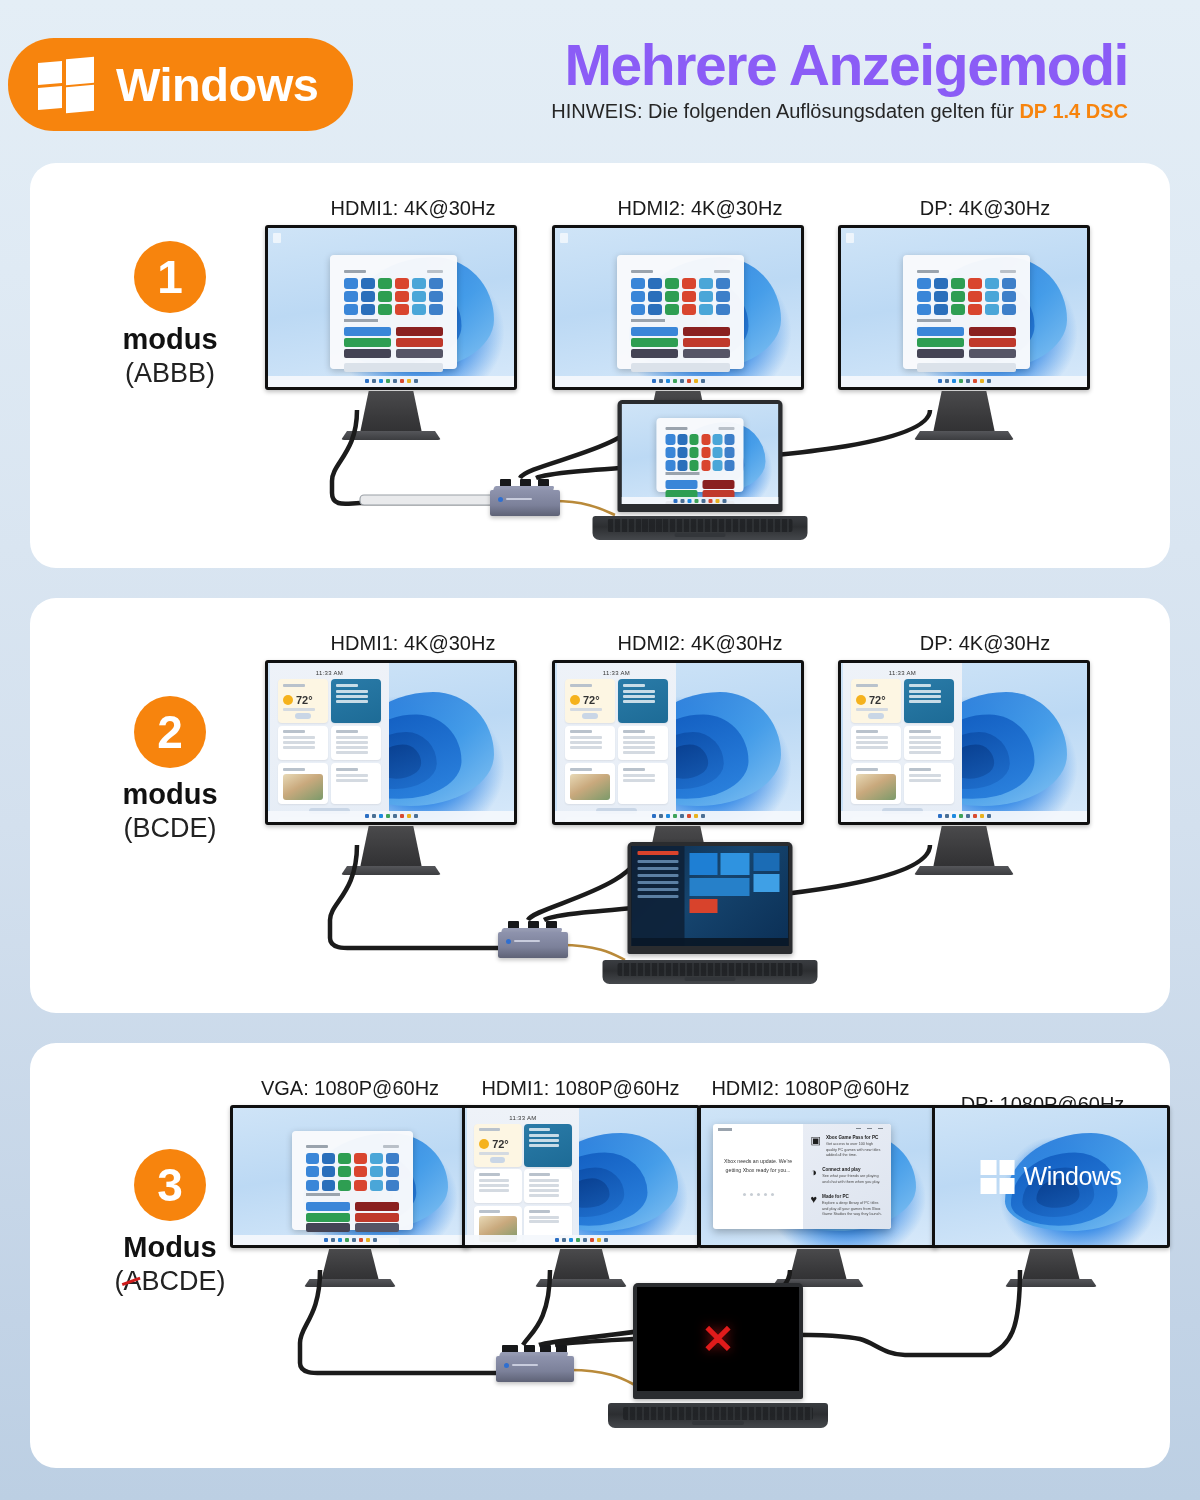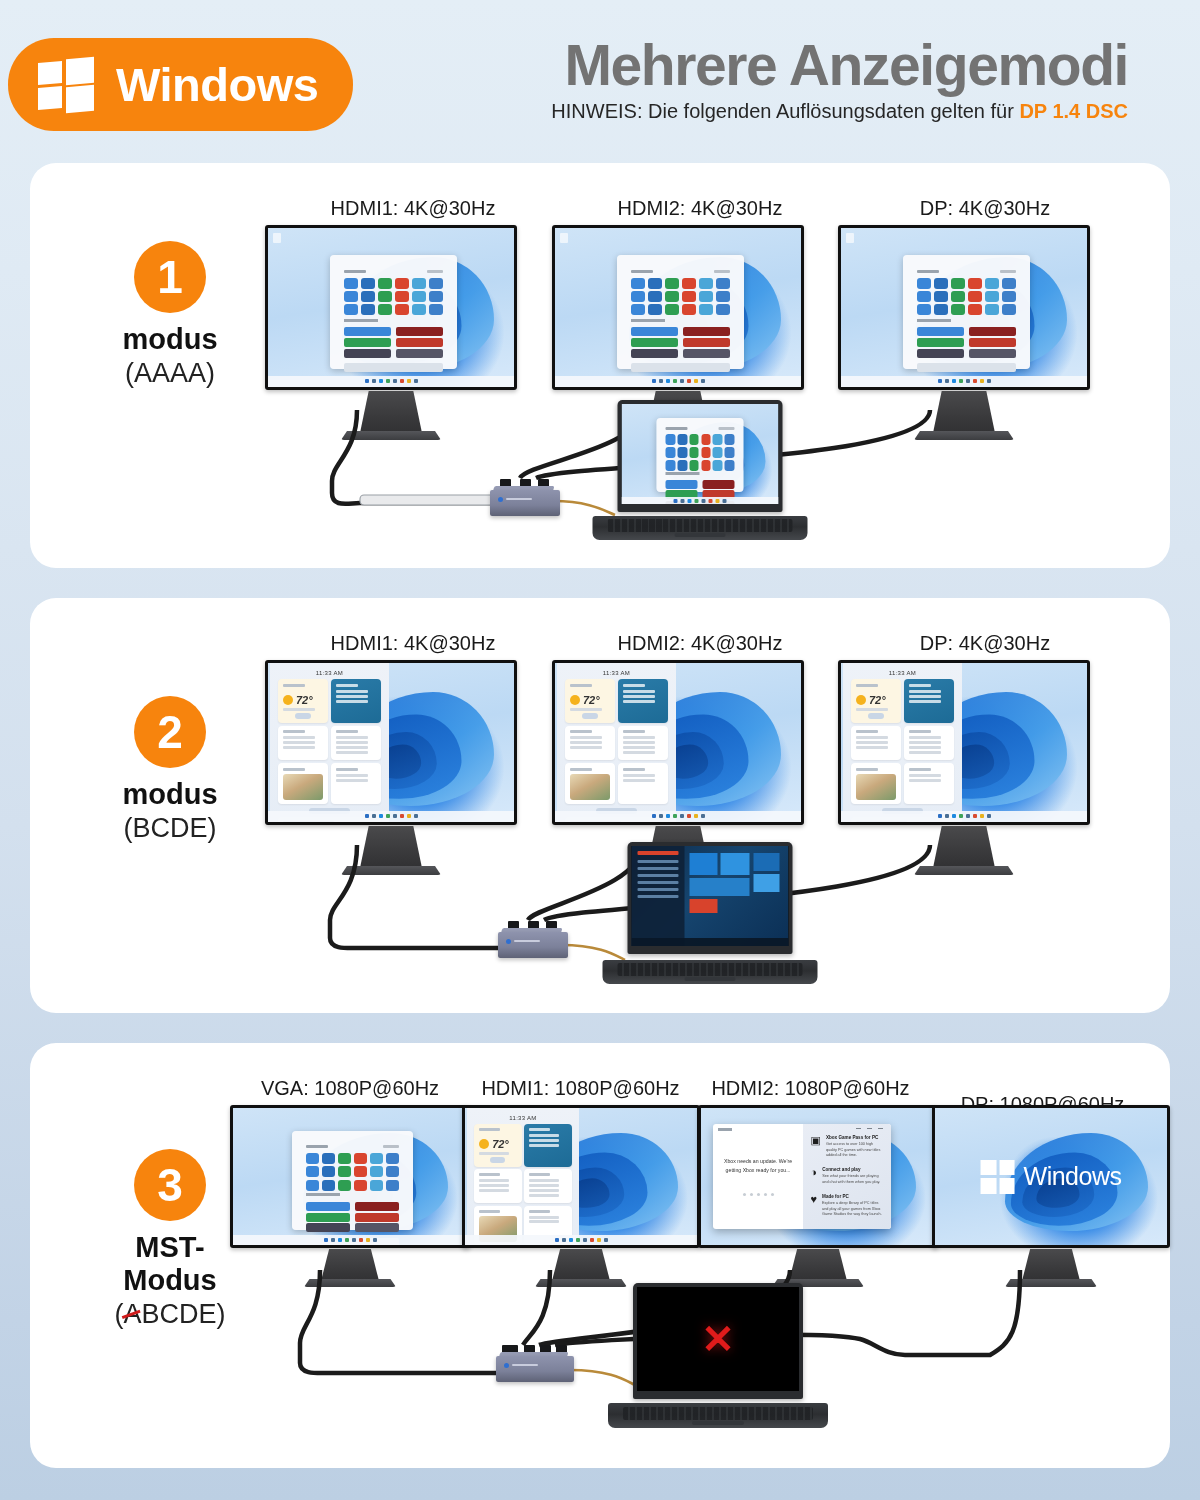--- a/index.html
+++ b/index.html
@@ -28,21 +28,21 @@
   }
   #win-logo i:nth-child(1){ left:0;   top:4px;  width:24px; height:22px; transform: skewY(-5deg); }
   #win-logo i:nth-child(2){ left:28px;top:0px;  width:28px; height:26px; transform: skewY(-5deg); }
   #win-logo i:nth-child(3){ left:0;   top:29px; width:24px; height:22px; transform: skewY(-5deg); }
   #win-logo i:nth-child(4){ left:28px;top:28px; width:28px; height:26px; transform: skewY(-5deg); }
   #win-badge-label {
     color: #fff; font-size: 47px; font-weight: bold; letter-spacing: -0.5px;
   }
   #head-title {
     position: absolute; right: 72px; top: 32px;
-    font-size: 57px; font-weight: bold; color: #737373;
+    font-size: 57px; font-weight: bold; color: #8b5cf6;
     letter-spacing: -1.4px; white-space: nowrap;
   }
   #head-note {
     position: absolute; right: 72px; top: 100px;
     font-size: 20px; color: #262626; white-space: nowrap;
   }
   #head-note b { color: #F7840D; font-weight: bold; }
 
   
   .panel {
@@ -143,21 +143,21 @@
   .sm-rows em:nth-child(4){background:#c0392b}
   .sm-rows em:nth-child(5){background:#445}
   .sm-rows em:nth-child(6){background:#556}
   .sm-foot{ margin-top:9%; height:9px; border-radius:2px; background:#dbe2ea;}
 
   
   .widgets{ position:absolute; left:1%; top:0; width:48%; height:100%;
     background:linear-gradient(180deg,#eef2f8,#e6edf6); padding:3%;}
   .wg-clock{ text-align:center; font-size:6px; color:#333; margin-bottom:3%; letter-spacing:.3px;}
   .wg-row{ display:flex; gap:3%; margin-bottom:3%;}
-  .wg{ flex:1; border-radius:4px; background:#fff; box-shadow:0 1px 2px rgba(0,0,0,.07); padding:4% 5%;font-style:italic;}
+  .wg{ flex:1; border-radius:4px; background:#fff; box-shadow:0 1px 2px rgba(0,0,0,.07); padding:4% 5%;}
   .wg.weather{ background:#fdf6e3;}
   .wg.search{ background:linear-gradient(160deg,#2a7ba8,#1d6b96); }
   .wg.photo{ background:#fff; }
   .wg b{ display:block; height:3px; width:55%; background:#b9c2cc; border-radius:1px; margin-bottom:8%;}
   .wg i{ display:block; height:3px; width:80%; background:#d4dae1; border-radius:1px; margin-bottom:5%;}
   .wg.search b,.wg.search i{background:rgba(255,255,255,.75);}
   .wg .temp{ font-size:11px; font-weight:bold; color:#333;}
   .wg .sun{ width:10px;height:10px;border-radius:50%;background:#f5b21d;display:inline-block;vertical-align:middle;margin-right:3px;}
   .wg .pic{ height:26px; border-radius:3px;
     background:linear-gradient(150deg,#e8d9b6,#c9a97d 45%,#7b9a6a);}
@@ -235,21 +235,21 @@
     <span>HINWEIS: Die folgenden Auflösungsdaten gelten für </span><b>DP 1.4 DSC</b>
   </div>
 </div>
 
 <div class="panel" id="panel1">
   <div class="modeblock" style="top:78px;">
     <div class="badge-num">1</div>
     <div class="mode-name">
       <div>modus</div>
     </div>
-    <div class="mode-code">(AAAA)</div>
+    <div class="mode-code">(ABBB)</div>
   </div>
 
   <div class="mon-label" style="left:258px; top:34px; width:250px;">HDMI1: 4K@30Hz</div>
   <div class="mon-label" style="left:545px; top:34px; width:250px;">HDMI2: 4K@30Hz</div>
   <div class="mon-label" style="left:830px; top:34px; width:250px;">DP: 4K@30Hz</div>
 
   <div class="mon" style="left:235px; top:62px; width:252px; height:185px;">
     <div class="bezel" style="height:165px;">
       <div class="screen">
         <div class="wall">
@@ -811,21 +811,20 @@
       <div class="lt-kb"></div>
       <div class="lt-tp"></div>
     </div>
   </div>
 </div>
 
 <div class="panel" id="panel3">
   <div class="modeblock" style="top:106px;">
     <div class="badge-num">3</div>
     <div class="mode-name">
-      <div>MST-</div>
       <div>Modus</div>
     </div>
     <div class="mode-code"><span>(</span><span class="strike-a">A</span><span>BCDE)</span></div>
   </div>
 
   <div class="mon-label" style="left:205px; top:34px; width:230px;">VGA: 1080P@60Hz</div>
   <div class="mon-label" style="left:428px; top:34px; width:245px;">HDMI1: 1080P@60Hz</div>
   <div class="mon-label" style="left:658px; top:34px; width:245px;">HDMI2: 1080P@60Hz</div>
   <div class="mon-label" style="left:895px; top:50px; width:235px;">DP: 1080P@60Hz</div>
 

